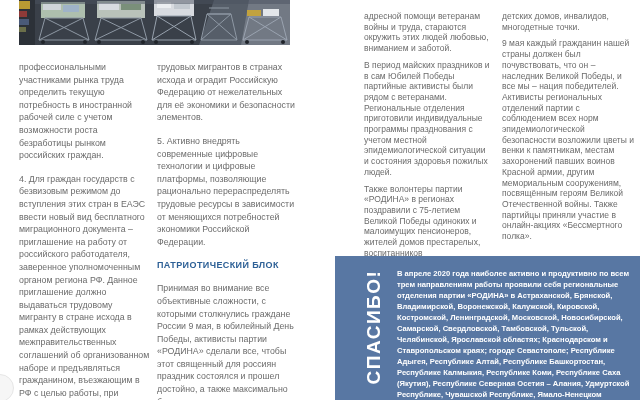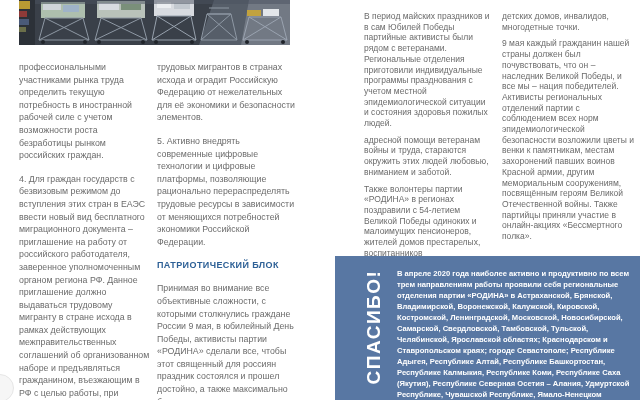--- a/index.html
+++ b/index.html
@@ -123,23 +123,23 @@
         <p>трудовых мигрантов в странах исхода и оградит Российскую Федерацию от нежелательных для её экономики и безопасности элементов.</p>
         <p>5. Активно внедрять современные цифровые технологии и цифровые платформы, позволяющие рационально перераспределять трудовые ресурсы в зависимости от меняющихся потребностей экономики Российской Федерации.</p>
       </div>
     <div class="heading" style="color: rgb(45, 96, 150);">ПАТРИОТИЧЕСКИЙ БЛОК</div>
     <div>
         <p>Принимая во внимание все объективные сложности, с которыми столкнулись граждане России 9 мая, в юбилейный День Победы, активисты партии «РОДИНА» сделали все, чтобы этот священный для россиян праздник состоялся и прошел достойно, а также максимально безопасно с точки зрения антиковидной стратегии.</p>
       </div>
   </div>
 
   <div class="col col-right col-r1" style="color: rgb(107, 107, 107);">
+      <p>адресной помощи ветеранам войны и труда, стараются окружить этих людей любовью, вниманием и заботой.</p>
       <p>В период майских праздников и в сам Юбилей Победы партийные активисты были рядом с ветеранами. Региональные отделения приготовили индивидуальные программы празднования с учетом местной эпидемиологической ситуации и состояния здоровья пожилых людей.</p>
-      <p>адресной помощи ветеранам войны и труда, стараются окружить этих людей любовью, вниманием и заботой.</p>
-      <p>Также волонтеры партии «РОДИНА» в регионах поздравили с 54-летием Великой Победы одиноких и малоимущих пенсионеров, жителей домов престарелых, воспитанников</p>
+      <p>Также волонтеры партии «РОДИНА» в регионах поздравили с 75-летием Великой Победы одиноких и малоимущих пенсионеров, жителей домов престарелых, воспитанников</p>
     </div>
 
   <div class="col col-right col-r2" style="color: rgb(107, 107, 107);">
       <p>детских домов, инвалидов, многодетные точки.</p>
       <p>9 мая каждый гражданин нашей страны должен был почувствовать, что он – наследник Великой Победы, и все мы – нация победителей. Активисты региональных отделений партии с соблюдением всех норм эпидемиологической безопасности возложили цветы и венки к памятникам, местам захоронений павших воинов Красной армии, другим мемориальным сооружениям, посвящённым героям Великой Отечественной войны. Также партийцы приняли участие в онлайн-акциях «Бессмертного полка».</p>
     </div>
 
   <div class="thanks-box" style="background: rgb(88, 119, 163);">
     <div class="thanks-vertical">СПАСИБО!</div>
     <div class="thanks-text">В апреле 2020 года наиболее активно и продуктивно по всем трем направлениям работы проявили себя региональные отделения партии «РОДИНА» в Астраханской, Брянской, Владимирской, Воронежской, Калужской, Кировской, Костромской, Ленинградской, Московской, Новосибирской, Самарской, Свердловской, Тамбовской, Тульской, Челябинской, Ярославской областях; Краснодарском и Ставропольском краях; городе Севастополе; Республике Адыгея, Республике Алтай, Республике Башкортостан, Республике Калмыкия, Республике Коми, Республике Саха (Якутия), Республике Северная Осетия – Алания, Удмуртской Республике, Чувашской Республике, Ямало-Ненецком автономном округе.</div>

